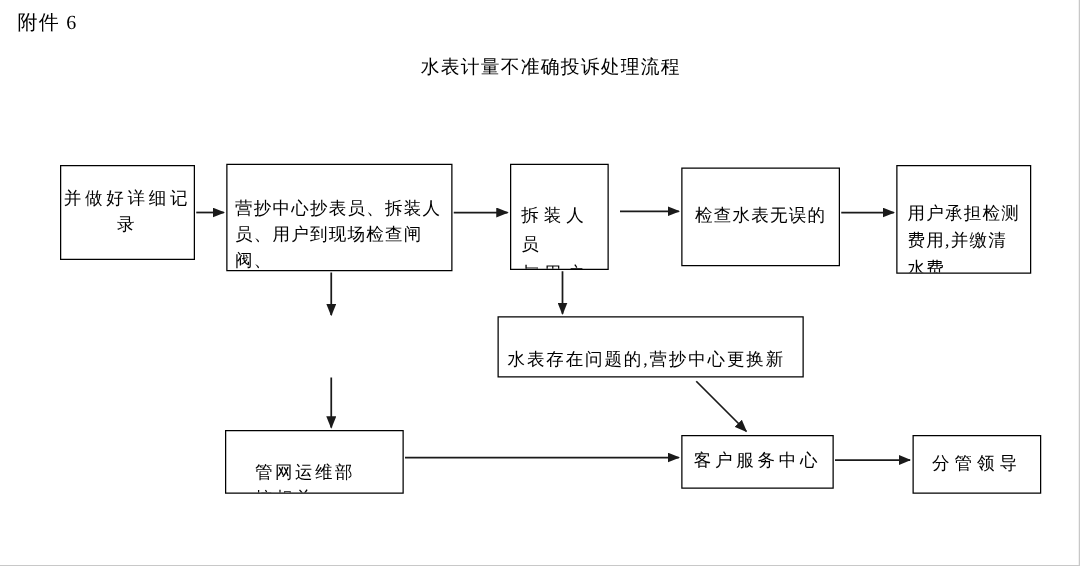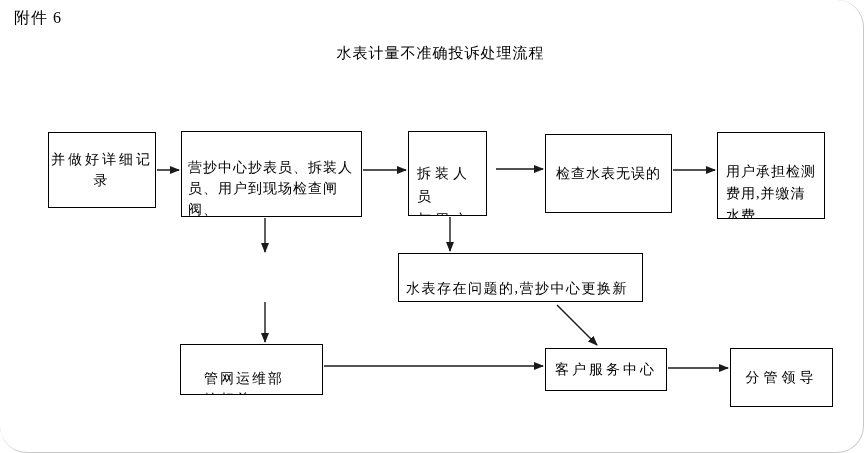--- a/index.html
+++ b/index.html
@@ -9,21 +9,20 @@
     color: #000;
   }
   .page {
     position: relative;
     width: 864px;
     height: 453px;
     background: #ffffff;
     border-right: 1px solid #c8c8c8;
     border-bottom: 1px solid #c8c8c8;
     overflow: hidden;
-    border-radius: 27px;
   }
   .attachment {
     position: absolute;
     left: 14px;
     top: 8px;
     font-size: 16px;
     letter-spacing: 1px;
     white-space: pre;
   }
   .title {
@@ -53,21 +52,21 @@
   }
   .n1  { left: 48px;  top: 132px; width: 108px; height: 76px;  letter-spacing: 3px; }
   .n2  { left: 181px; top: 131px; width: 181px; height: 86px;  padding: 4px 6px; letter-spacing: 1px; }
   .n3  { left: 408px; top: 131px; width: 79px;  height: 85px;  padding: 7px 0 0 8px; line-height: 23px; letter-spacing: 4px; }
   .n4  { left: 545px; top: 134px; width: 127px; height: 79px;  padding-left: 10px; letter-spacing: 1px; display: flex; align-items: center; }
   .n5  { left: 717px; top: 132px; width: 108px; height: 87px;  padding: 6px 0 0 8px; line-height: 22px; letter-spacing: 1px; }
   .n6  { left: 180px; top: 254px; width: 183px; height: 47px;  padding: 2px 6px; letter-spacing: 1px; }
   .n7  { left: 398px; top: 253px; width: 245px; height: 49px;  padding: 2px 7px; line-height: 22px; letter-spacing: 1.5px; }
   .n8  { left: 180px; top: 344px; width: 143px; height: 51px;  padding: 2px 23px; letter-spacing: 2px; }
   .n9  { left: 545px; top: 348px; width: 122px; height: 43px;  letter-spacing: 3px; }
-  .n10 { left: 730px; top: 348px; width: 103px; height: 59px;  letter-spacing: 4px; }
+  .n10 { left: 730px; top: 348px; width: 103px; height: 47px;  letter-spacing: 4px; }
   svg.connectors {
     position: absolute;
     left: 0;
     top: 0;
     width: 864px;
     height: 453px;
     pointer-events: none;
   }
   svg.connectors line { stroke: #1a1a1a; stroke-width: 1.4; }
 </style>

